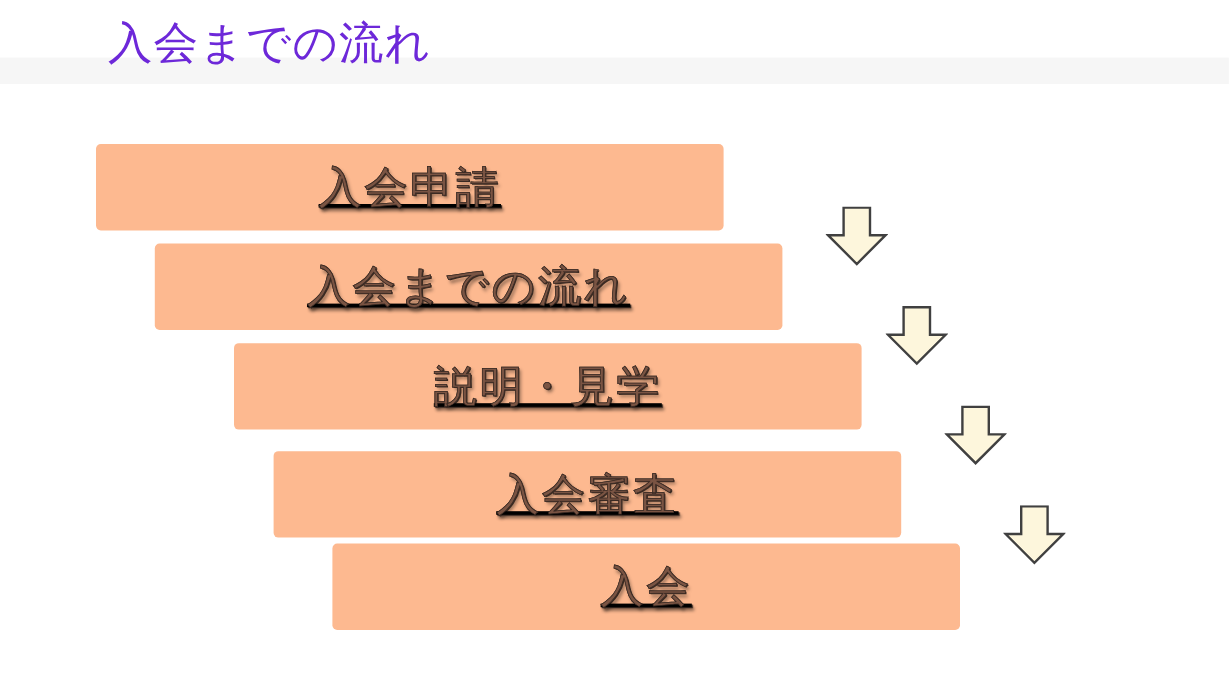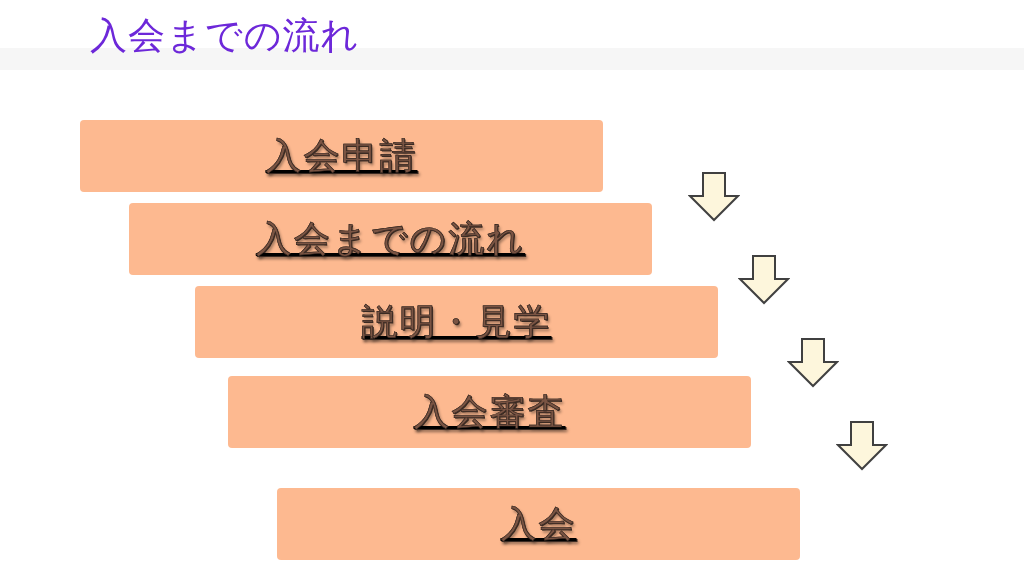--- a/index.html
+++ b/index.html
@@ -26,21 +26,21 @@
 </div>
 <div class="step" style="left:129px; top:203px;">
   <span>入会までの流れ</span>
 </div>
 <div class="step" style="left:195px; top:286px;">
   <span>説明・見学</span>
 </div>
 <div class="step" style="left:228px; top:376px;">
   <span>入会審査</span>
 </div>
-<div class="step" style="left:277px; top:453px;margin-top:35px;">
+<div class="step" style="left:277px; top:453px;">
   <span>入会</span>
 </div>
 
 <svg class="arrow" style="left:688px; top:172px;" viewBox="0 0 52 50">
   <polygon points="15,1 37,1 37,24 50,24 26,48 2,24 15,24" fill="#fdf6dc" stroke="#404040" stroke-width="2" stroke-linejoin="miter"></polygon>
 </svg>
 <svg class="arrow" style="left:738px; top:255px;" viewBox="0 0 52 50">
   <polygon points="15,1 37,1 37,24 50,24 26,48 2,24 15,24" fill="#fdf6dc" stroke="#404040" stroke-width="2" stroke-linejoin="miter"></polygon>
 </svg>
 <svg class="arrow" style="left:787px; top:338px;" viewBox="0 0 52 50">

